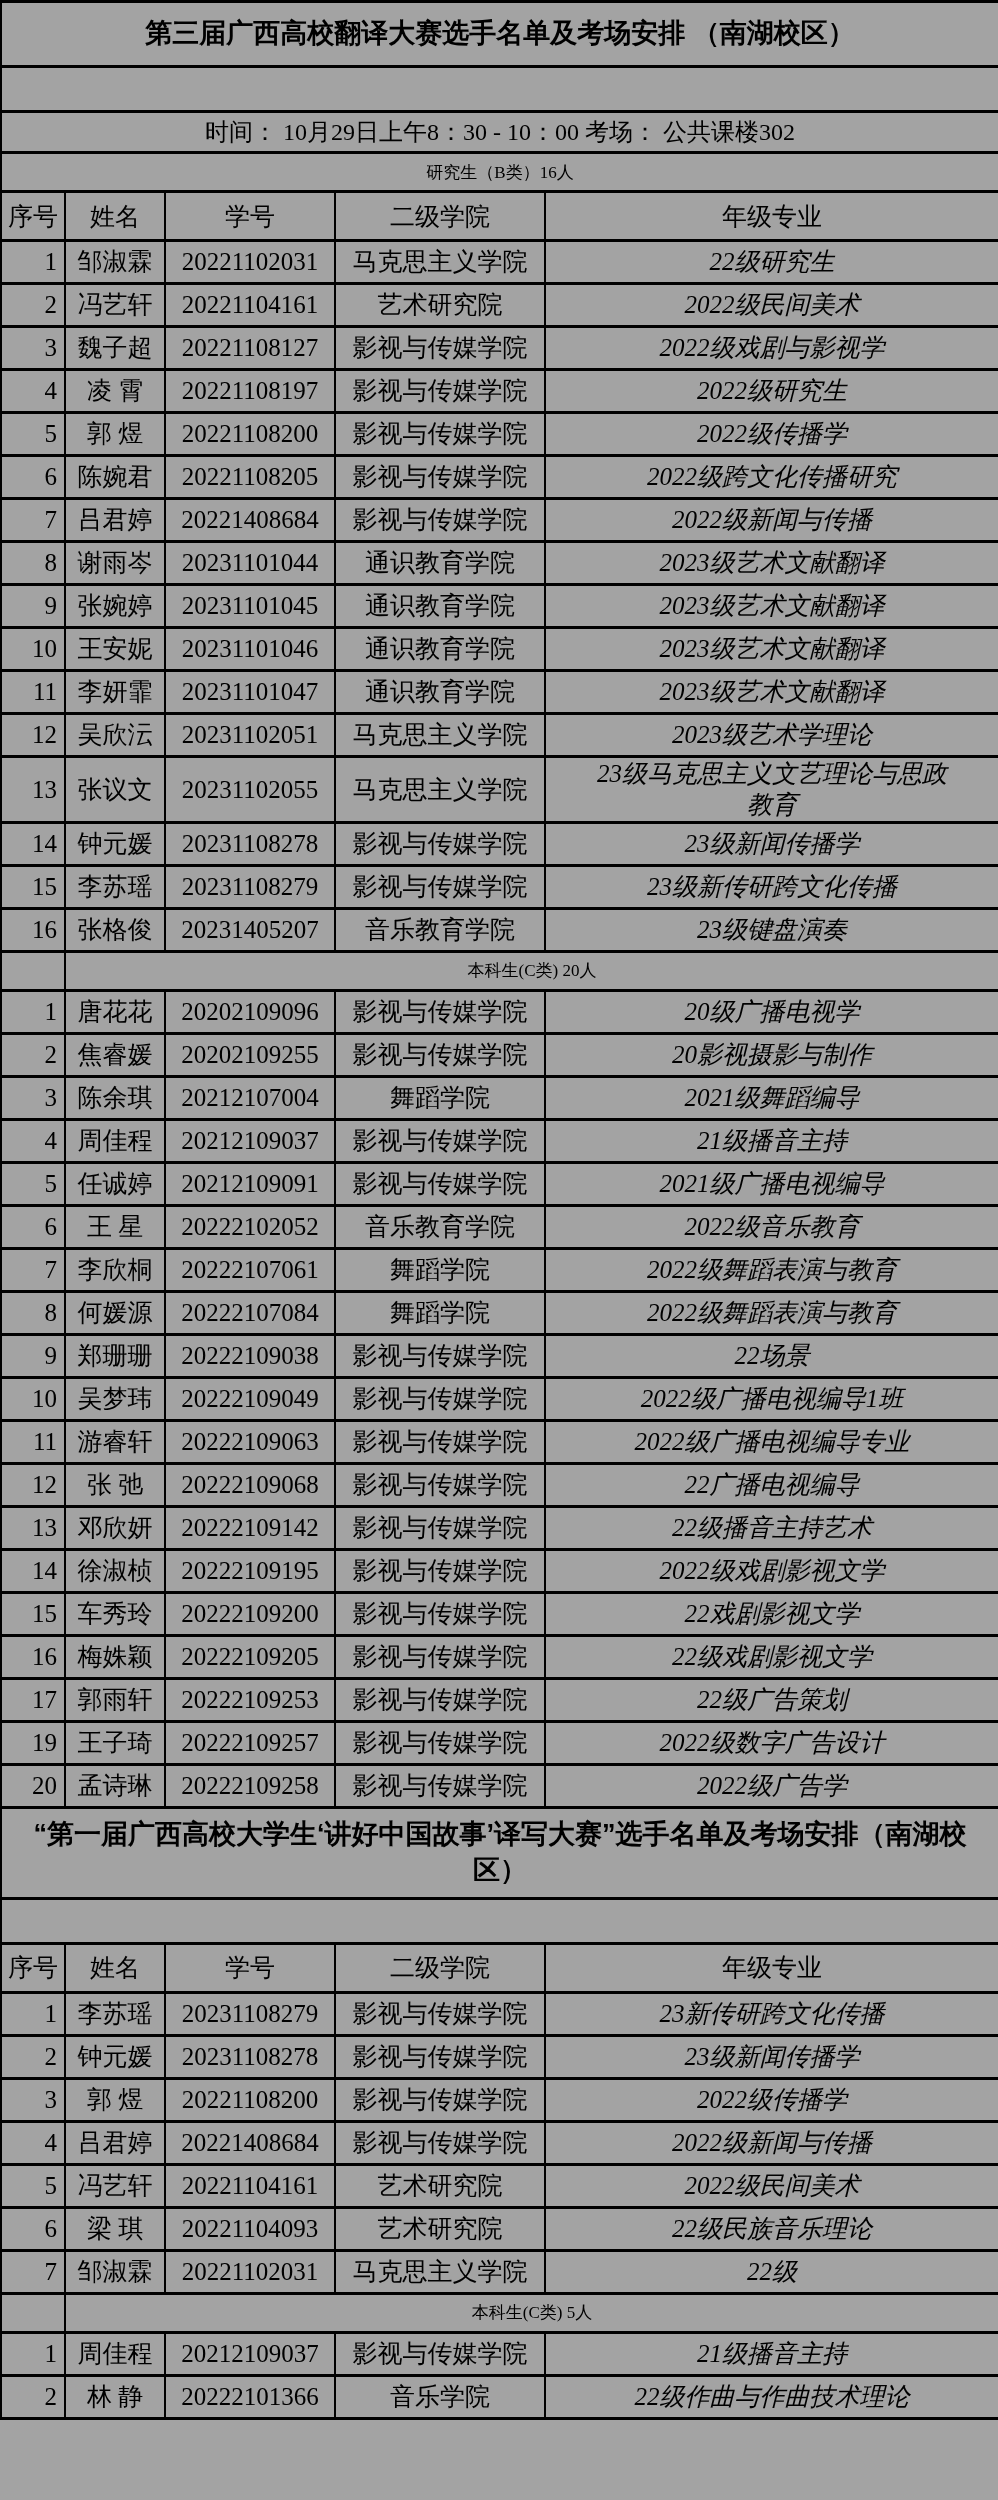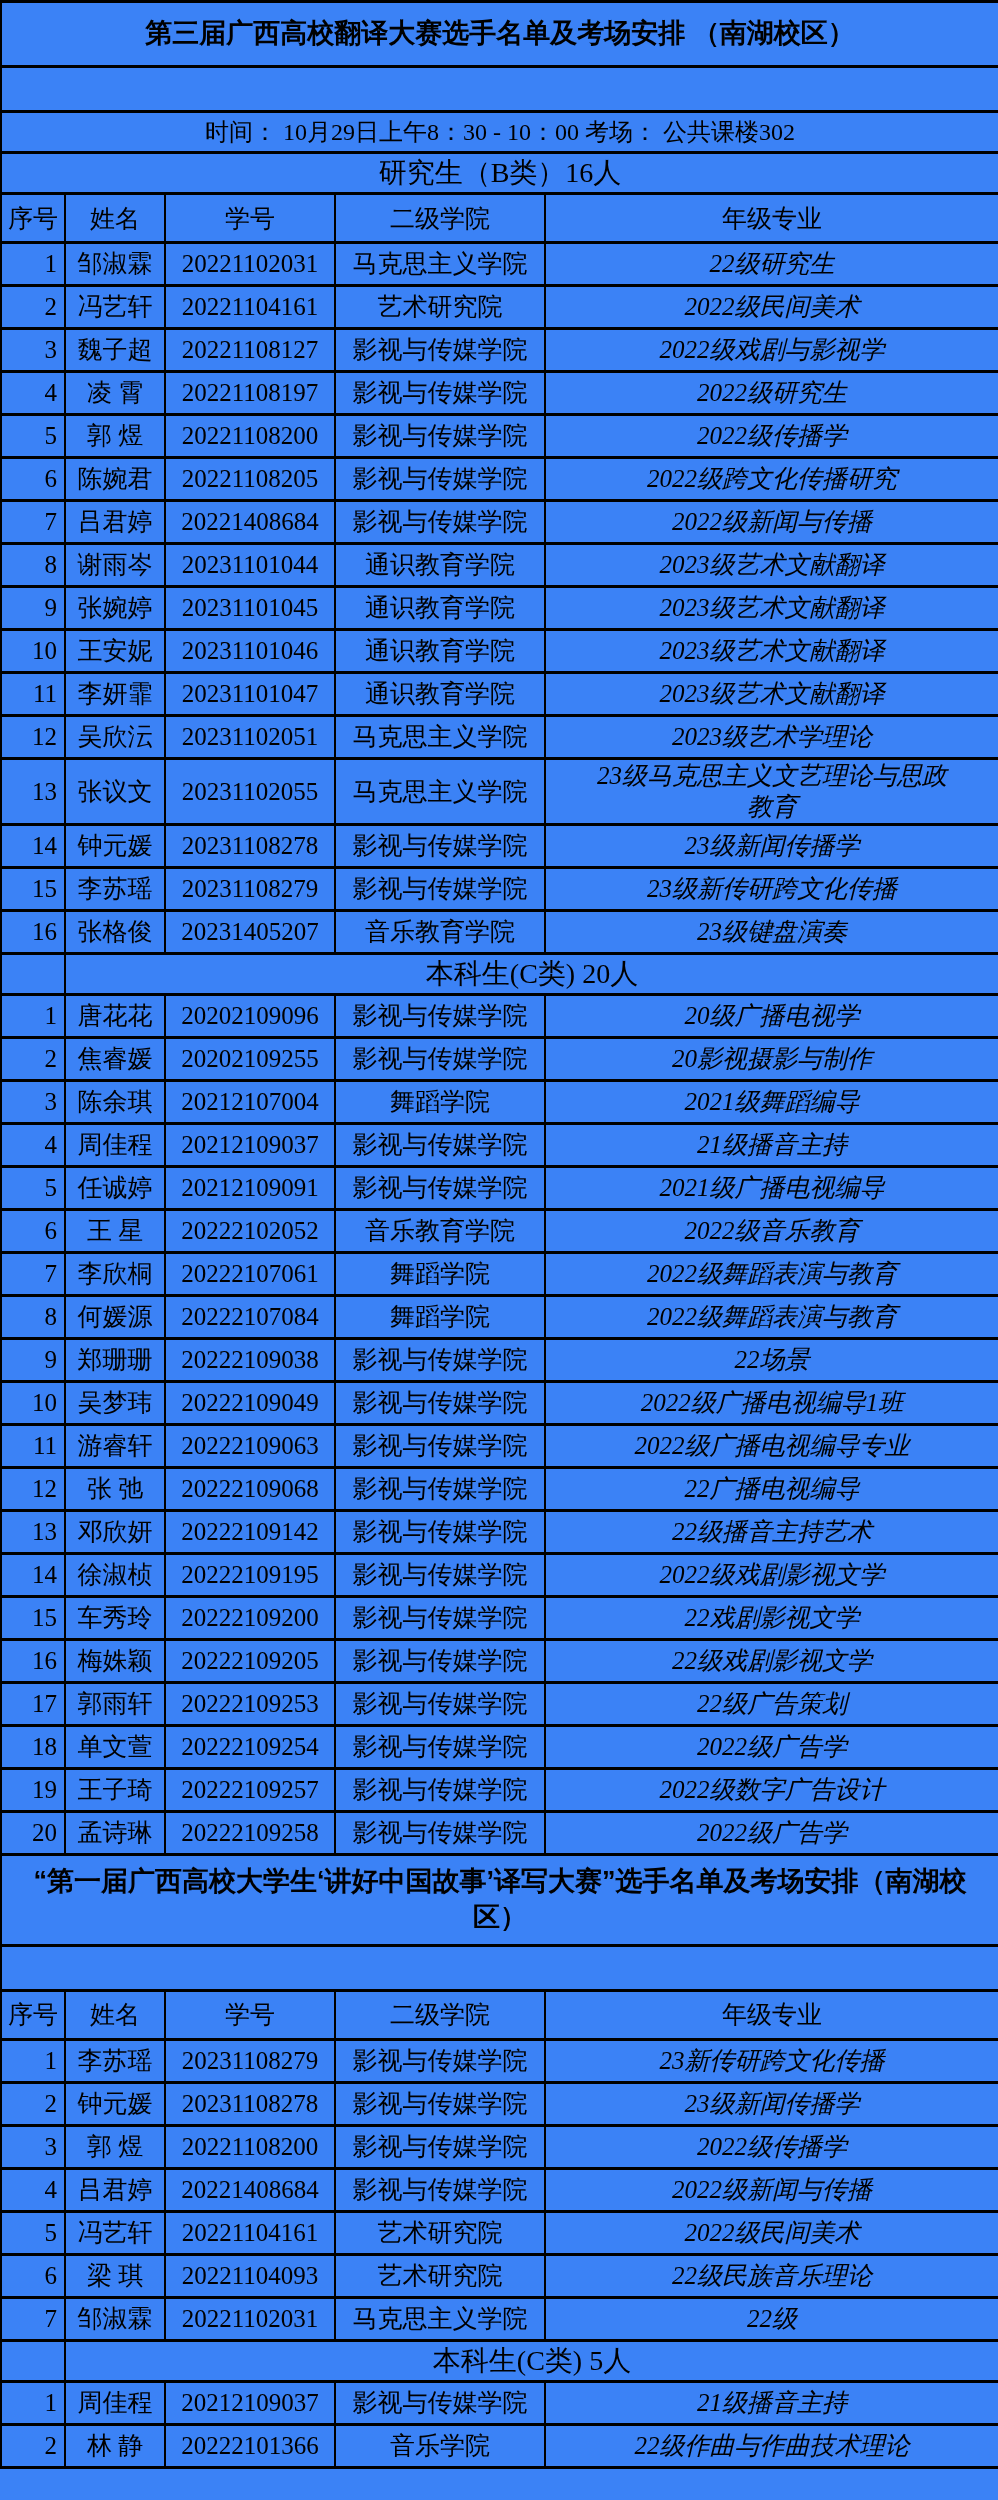--- a/index.html
+++ b/index.html
@@ -1,28 +1,28 @@
 <!DOCTYPE html>
 <html><head>
 <meta charset="utf-8">
 <style>
   html,body{margin:0;padding:0;background:#ffffff;}
   body{width:998px;font-family:"Liberation Serif","DejaVu Serif",serif;color:#000;}
-  .sheet{width:998px;height:2500px;overflow:hidden;background:#3b82f6;}
+  .sheet{width:998px;height:2500px;overflow:hidden;background:#a3a3a3;}
   table.roster{border-collapse:collapse;table-layout:fixed;width:998px;margin:0;}
   td{border-left:2px solid #000;border-right:2px solid #000;border-top:3px solid #000;border-bottom:3px solid #000;
      padding:0 4px;text-align:center;vertical-align:middle;overflow:hidden;}
   
   .r-title td,.r-blank td,.r-session td,.r-sec td{border-left:2px solid #000;border-right:2px solid #000;}
   .r-title td{font-family:"Liberation Sans","DejaVu Sans",sans-serif;font-weight:bold;font-size:27px;line-height:1.3;white-space:pre-line;}
   .r-title1 td{height:62px;}
   .r-title2 td{height:88px;}
   .r-blank td{height:42px;}
   .r-session td{height:38px;font-size:24px;}
-  .r-sec td{height:36px;font-size:28px;}
+  .r-sec td{height:36px;font-size:17px;}
   .r-cols td{height:46px;font-size:25px;font-family:"Liberation Sans","DejaVu Sans",sans-serif;}
   tr.data-row td{height:40px;font-size:25px;line-height:1.25;}
   td.c-no{text-align:right;padding-right:7px;}
   td.c-major{white-space:pre-line;font-style:italic;}
   .sec-first{width:64px;}
 </style>
 </head>
 <body>
 
 <div class="sheet">
@@ -294,27 +294,20 @@
           <td class="c-major">22级戏剧影视文学</td>
         </tr>
         <tr class="data-row">
           <td class="c-no">17</td>
           <td class="c-name">郭雨轩</td>
           <td class="c-id">20222109253</td>
           <td class="c-college">影视与传媒学院</td>
           <td class="c-major">22级广告策划</td>
         </tr>
         <tr class="data-row">
-          <td class="c-no">18</td>
-          <td class="c-name">单文萱</td>
-          <td class="c-id">20222109254</td>
-          <td class="c-college">影视与传媒学院</td>
-          <td class="c-major">2022级广告学</td>
-        </tr>
-        <tr class="data-row">
           <td class="c-no">19</td>
           <td class="c-name">王子琦</td>
           <td class="c-id">20222109257</td>
           <td class="c-college">影视与传媒学院</td>
           <td class="c-major">2022级数字广告设计</td>
         </tr>
         <tr class="data-row">
           <td class="c-no">20</td>
           <td class="c-name">孟诗琳</td>
           <td class="c-id">20222109258</td>

